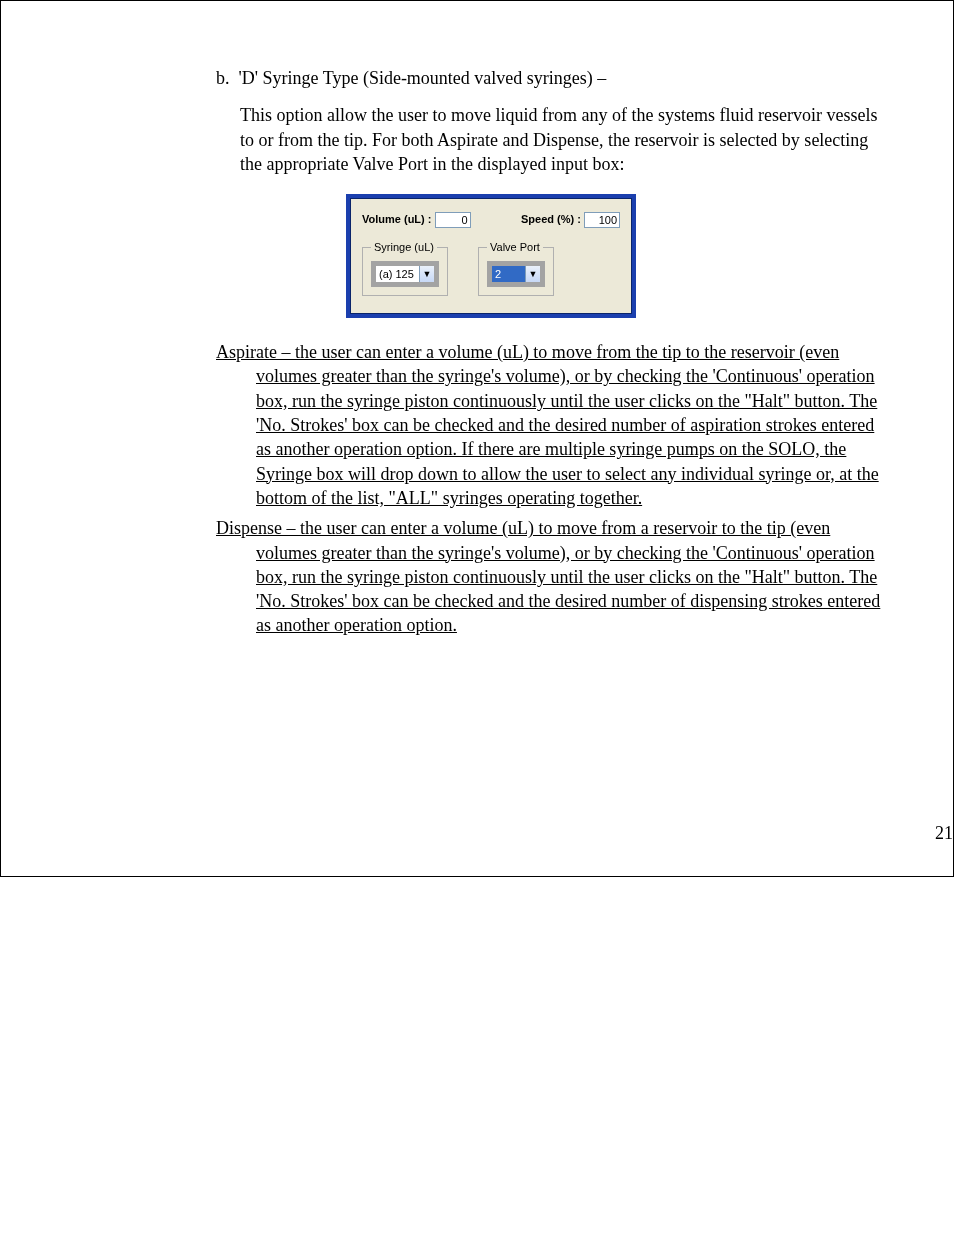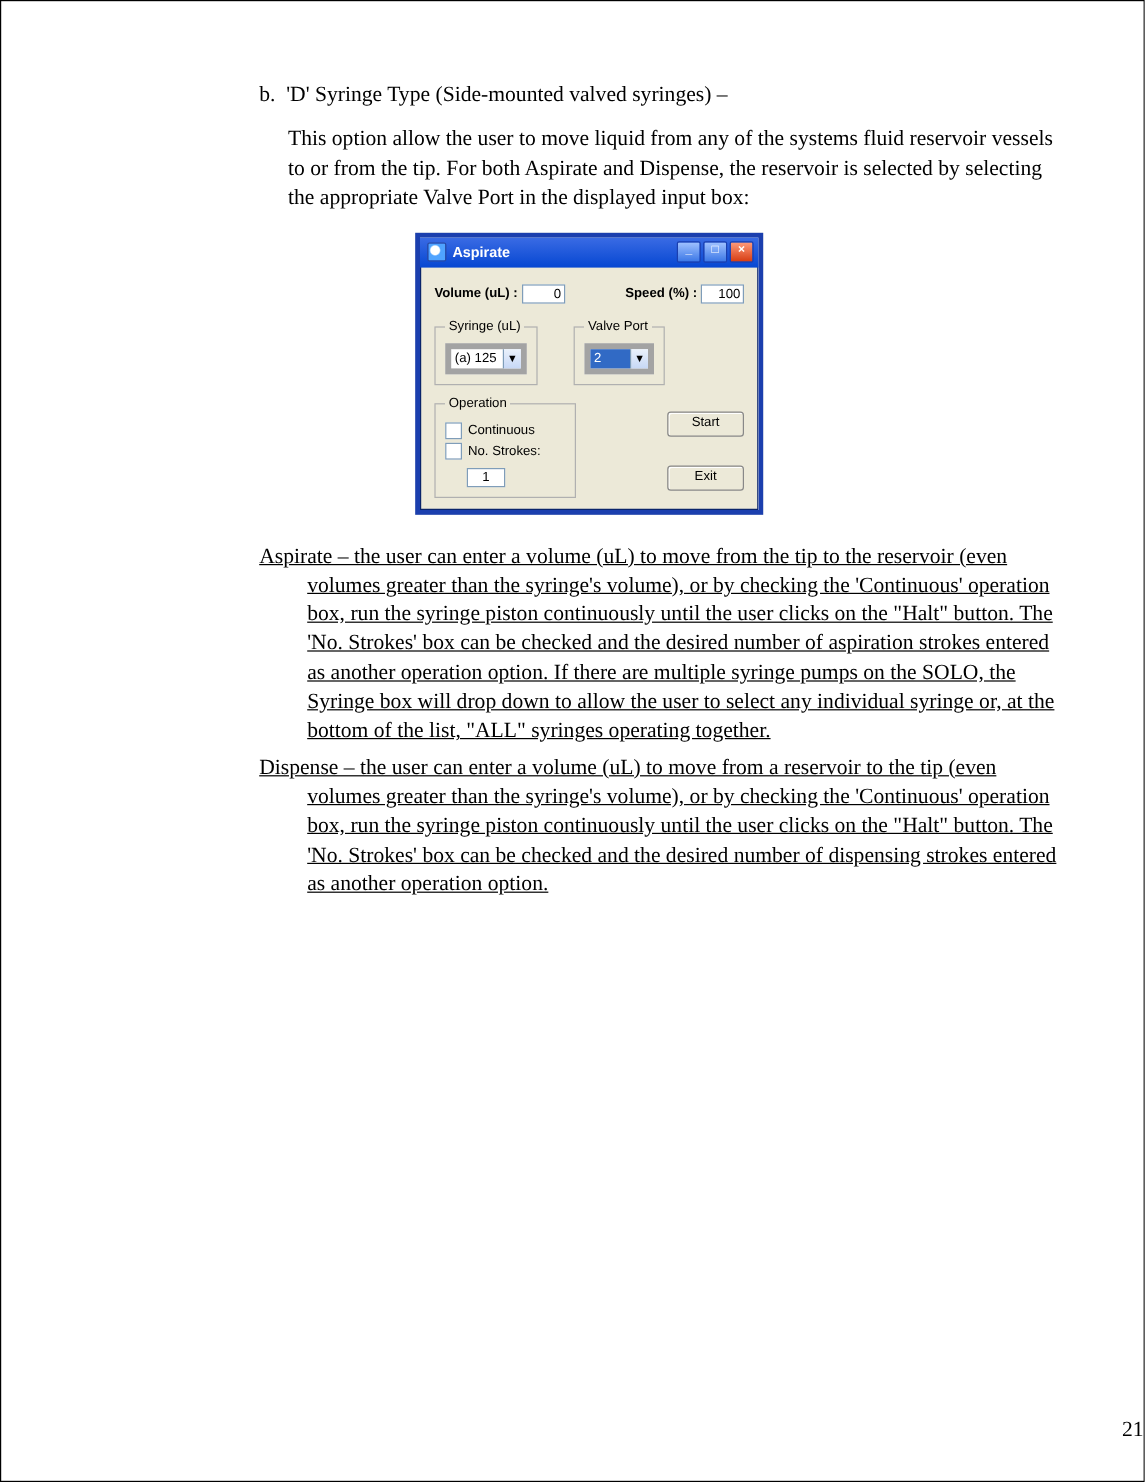--- a/index.html
+++ b/index.html
@@ -5,21 +5,21 @@
   body {
     margin: 0;
     padding: 0;
     background: #fff;
     font-family: "Times New Roman", Times, serif;
     color: #000;
   }
   .page {
     box-sizing: border-box;
     width: 954px;
-    height: 1235px;
+    height: 877px;
     padding: 35px 60px 46px 50px;
     border: 1px solid #000;
     margin: 0;
     position: relative;
   }
   .content {
     margin-left: 165px;
     margin-top: 30px;
     font-size: 18px;
     line-height: 1.35;
@@ -109,31 +109,20 @@
   <div class="content">
 
     <div class="list-item">
       <span>b.</span>&nbsp;
       <span>'D' Syringe Type (Side-mounted valved syringes) –</span>
     </div>
     <div class="sub-para" style="padding-left:24px;">This option allow the user to move liquid from any of the systems fluid reservoir vessels to or from the tip.  For both Aspirate and Dispense, the reservoir is selected by selecting the appropriate Valve Port in the displayed input box:</div>
 
     <div class="screenshot-wrap">
       <div class="dlg">
-        <div class="titlebar">
-          <div class="left">
-            <span class="title-icon"></span>
-            <span>Aspirate</span>
-          </div>
-          <div class="win-btns">
-            <div class="win-btn">_</div>
-            <div class="win-btn">□</div>
-            <div class="win-btn close">×</div>
-          </div>
-        </div>
         <div class="dlg-body">
           <div class="row1">
             <div>
               <span class="lbl">Volume (uL) :</span>
               <span class="txt">0</span>
             </div>
             <div>
               <span class="lbl">Speed (%) :</span>
               <span class="txt">100</span>
             </div>
@@ -149,38 +138,20 @@
             </fieldset>
             <fieldset class="gb">
               <legend>Valve Port</legend>
               <div class="dd ddv">
                 <span class="val">2</span>
                 <span class="arrow">▼</span>
               </div>
             </fieldset>
           </div>
 
-          <div class="row3">
-            <fieldset class="gb" style="width:100px;">
-              <legend>Operation</legend>
-              <div class="cb-row">
-                <span class="cb"></span>
-                <span>Continuous</span>
-              </div>
-              <div class="cb-row">
-                <span class="cb"></span>
-                <span>No. Strokes:</span>
-              </div>
-              <div class="txt nostrokes-input">1</div>
-            </fieldset>
-            <div class="btncol">
-              <div class="btn">Start</div>
-              <div class="btn">Exit</div>
-            </div>
-          </div>
         </div>
       </div>
     </div>
 
     <div class="para-block">
       <p class="hang">Aspirate – the user can enter a volume (uL) to move from the tip to the reservoir (even volumes greater than the syringe's volume), or by checking the 'Continuous' operation box,  run the syringe piston continuously until the user clicks on the "Halt" button.  The 'No. Strokes' box can be checked and the desired number of aspiration strokes entered as another operation option. If there are multiple syringe pumps on the SOLO,  the Syringe box will drop down to allow the user to select any individual syringe or, at the bottom of the list, "ALL" syringes operating together.</p>
     </div>
     <div class="para-block">
       <p class="hang">Dispense – the user can enter a volume (uL) to move from a reservoir to the tip (even volumes greater than the syringe's volume), or by checking the 'Continuous' operation box,  run the syringe piston continuously until the user clicks on the "Halt" button.  The 'No. Strokes' box can be checked and the desired number of dispensing strokes  entered as another operation option.</p>
     </div>

